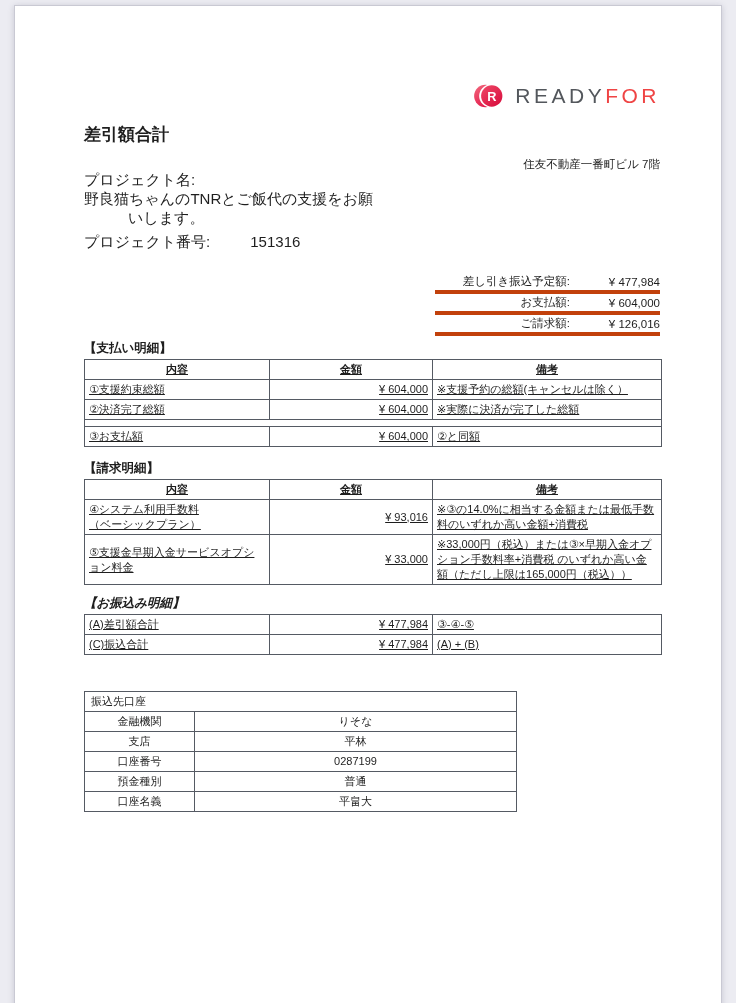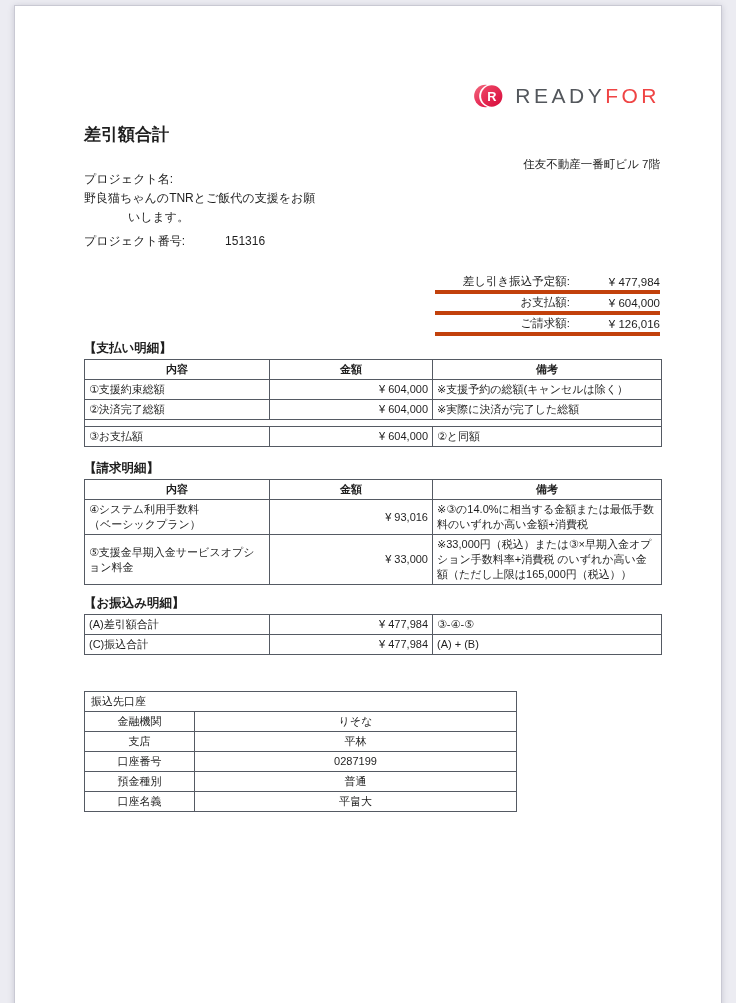--- a/index.html
+++ b/index.html
@@ -21,42 +21,42 @@
   }
   
   .logo-row { display: flex; justify-content: flex-end; align-items: center; padding-top: 77px; }
   .logo-icon { display: block; margin-right: 9px; }
   .logo-text { font-size: 21px; letter-spacing: 3.5px; color: #53575c; font-weight: 400; }
   .logo-text .for { color: #ef4444; }
   
   .doc-title { font-size: 17px; font-weight: bold; margin: 16px 0 0 0; line-height: 20px; }
   
   .info-row { display: flex; justify-content: space-between; margin-top: 10px; }
-  .project-block { font-size: 12px; line-height: 19px; padding-top: 15px; width: 300px; }
+  .project-block { font-size: 15px; line-height: 19px; padding-top: 15px; width: 300px; }
   .project-name-line2 { display: block; margin-left: 44px; }
   .project-number { display: flex; margin-top: 5px; }
   .project-number-value { margin-left: 40px; }
   .company-block { text-align: right; font-size: 11.5px; line-height: 19px; }
   .company-name { font-weight: bold; font-size: 12px; }
   
   .summary { margin-left: auto; width: 225px; margin-top: 22px; font-size: 11.5px; }
   .summary-row { display: flex; align-items: center; height: 21px; border-bottom: 4px solid #c2410c; }
   .summary-label { flex: 1; text-align: right; }
   .summary-value { width: 90px; text-align: right; }
   
   .sec-heading { font-size: 12.5px; font-weight: bold; line-height: 15px; }
   .h1g { margin-top: 5px; }
   .h2g { margin-top: 14px; }
-  .h3g { margin-top: 11px; }
+  .h3g { margin-top: 11px; font-style: italic; }
   
   table.detail { width: 577px; border-collapse: collapse; margin-top: 3px; font-size: 11px; table-layout: fixed; }
   table.detail col.c-item { width: 185px; }
   table.detail col.c-amount { width: 163px; }
   table.detail col.c-note { width: 229px; }
-  table.detail th, table.detail td { border: 1px solid #555a63; padding: 2px 4px; line-height: 15px; vertical-align: middle; }
+  table.detail th, table.detail td { border: 1px solid #555a63; padding: 2px 4px; line-height: 15px; vertical-align: middle; text-decoration: underline; }
   table.detail th { font-weight: bold; height: 18px; text-align: center; }
   td.item { text-align: left; }
   td.amount { text-align: right; }
   td.note { text-align: left; }
   table.t1 td { height: 20px; }
   tr.spacer td { height: 7px; padding: 0; }
   table.t3 td { height: 15px; }
   
   table.bank { width: 432px; border-collapse: collapse; margin-top: 36px; font-size: 11px; table-layout: fixed; }
   table.bank col.b-label { width: 110px; }

